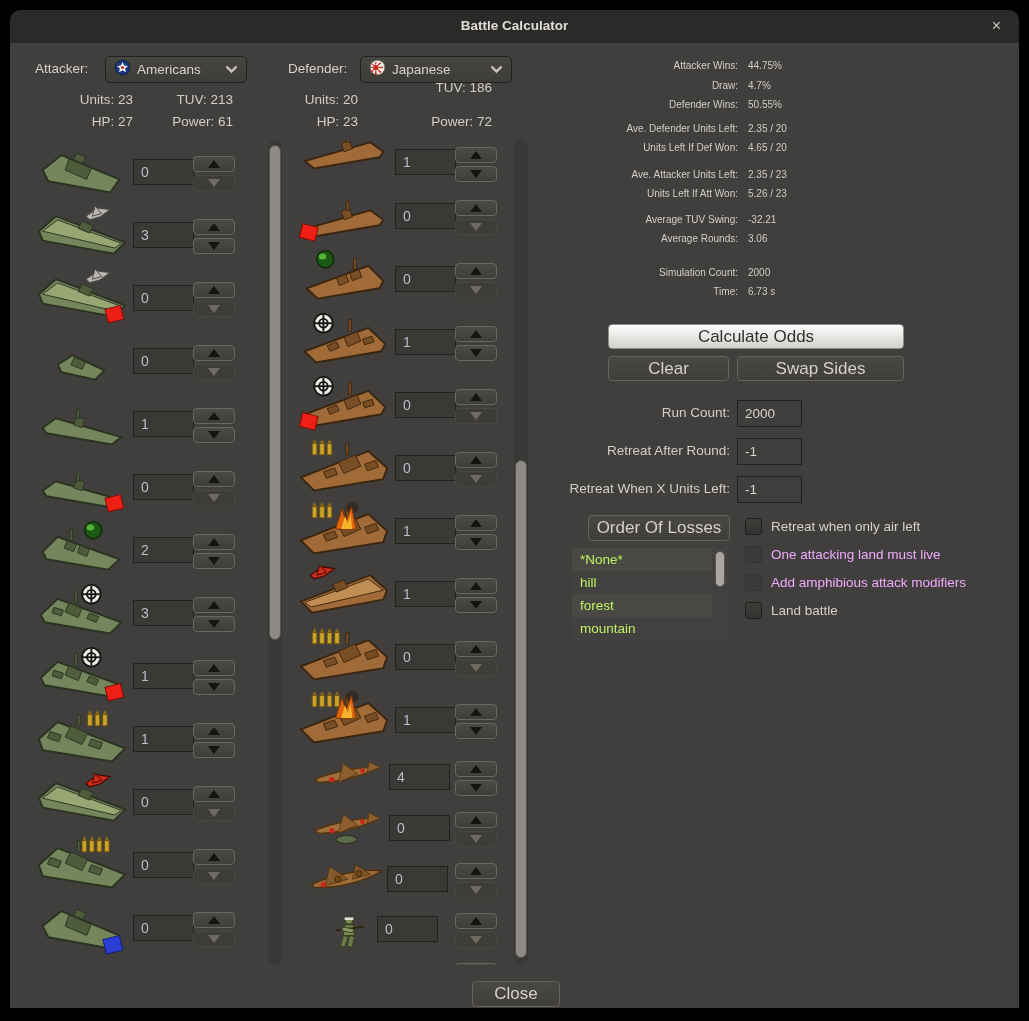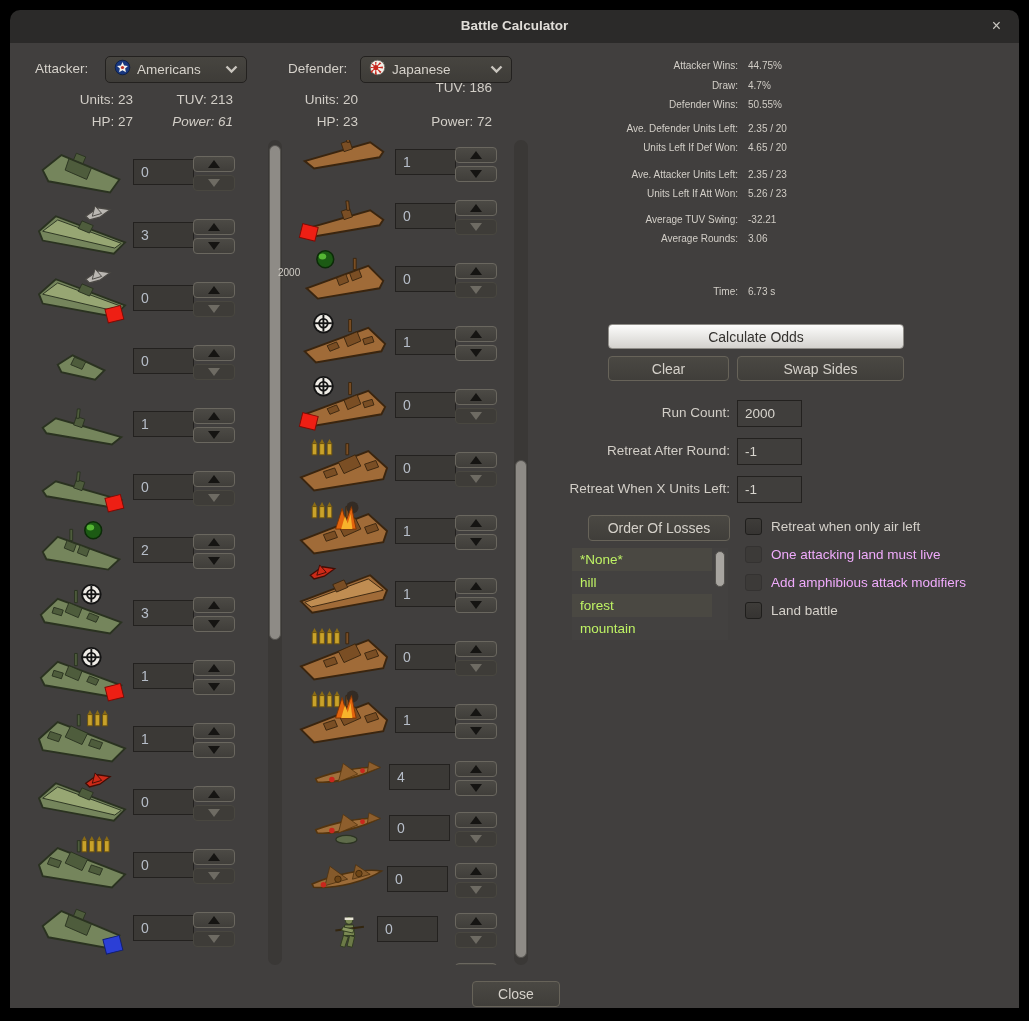--- a/index.html
+++ b/index.html
@@ -35,21 +35,21 @@
     border-top:8px solid #151412;}
   .sbtn.dim .tri-down{border-top-color:#6E6B63;}
   .sbar{position:absolute;right:0;top:0;width:14px;height:825px;background:#3A3836;
     border-radius:7px;}
   .sthumb{position:absolute;left:1px;width:12px;background:#8E8B86;border-radius:6px;
     border:1px solid #55534F;box-sizing:border-box;}
   #results{position:absolute;left:258px;top:17px;width:640px;}
   .srow{display:flex;align-items:baseline;height:19.5px;font-size:10px;}
   .rlabel{flex:0 0 470px;text-align:right;color:#D2CEC7;}
   .rvalue{margin-left:10px;color:#D0CCC5;white-space:nowrap;}
-  .btn{position:absolute;border-radius:4px;font-size:14px;display:flex;align-items:center;
+  .btn{position:absolute;border-radius:4px;font-size:17px;display:flex;align-items:center;
     justify-content:center;font-family:"Liberation Sans",sans-serif;cursor:default;}
   .btn.dark{background:linear-gradient(#4A4843,#403E3A);border:1px solid #676359;color:#D5D1CA;}
   .btn.light{background:linear-gradient(#FCFCFB,#D4D2CE);border:1px solid #8F8D88;color:#34322F;}
   .fieldlabel{position:absolute;width:300px;text-align:right;color:#D2CEC7;font-size:13.5px;}
   .fieldinput{position:absolute;width:56px;height:25px;background:#403E3C;border:1px solid #23211F;
     color:#D8D5CE;font-size:13.5px;padding:0 0 0 7px;outline:none;
     font-family:"Liberation Sans",sans-serif;}
   #ool-list{position:absolute;left:562px;top:505px;width:156px;height:92px;background:#434140;
     overflow:hidden;}
   .lrow{height:23px;line-height:23px;padding-left:8px;color:#bef264;font-size:13.5px;
@@ -109,21 +109,21 @@
       <span class="chev">
         <svg width="13" height="9">
             <path d="M1.5,1.5 L6.5,6.5 L11.5,1.5" stroke="#C9C5BE" stroke-width="2.4" fill="none"></path>
           </svg>
       </span>
     </div>
 
     <span class="stat" style="left:23px;top:49px;">Units: 23</span>
     <span class="stat" style="left:123px;top:49px;">TUV: 213</span>
     <span class="stat" style="left:23px;top:71px;">HP: 27</span>
-    <span class="stat" style="left:123px;top:71px;font-style:italic;">Power: 61</span>
+    <span class="stat" style="left:123px;top:71px;">Power: 61</span>
 
     <span class="stat" style="left:248px;top:49px;">Units: 20</span>
     <span class="stat" style="left:382px;top:37px;">TUV: 186</span>
     <span class="stat" style="left:248px;top:71px;">HP: 23</span>
     <span class="stat" style="left:382px;top:71px;">Power: 72</span>
 
     <div class="unit-panel" id="atk-panel" style="left:20px;width:252px;">
       <div class="rows" id="atk-rows" style="width:218px;">
           <div class="urow" style="height: 63px;">
             <div class="uicon" style="left: 4px; top: 2px;"><svg width="96" height="58" viewBox="0 0 100 62">
@@ -792,20 +792,21 @@
             <span class="rlabel">Average TUV Swing:</span>
             <span class="rvalue">-32.21</span>
           </div>
           <div class="srow">
             <span class="rlabel">Average Rounds:</span>
             <span class="rvalue">3.06</span>
           </div>
         </div>
         <div style="margin-top: 14px;">
           <div class="srow">
+            <span class="rlabel">Simulation Count:</span>
             <span class="rvalue">2000</span>
           </div>
           <div class="srow">
             <span class="rlabel">Time:</span>
             <span class="rvalue">6.73 s</span>
           </div>
         </div>
       </div>
 
     <div class="btn light" style="left:598px;top:281px;width:294px;height:23px;">Calculate Odds</div>

